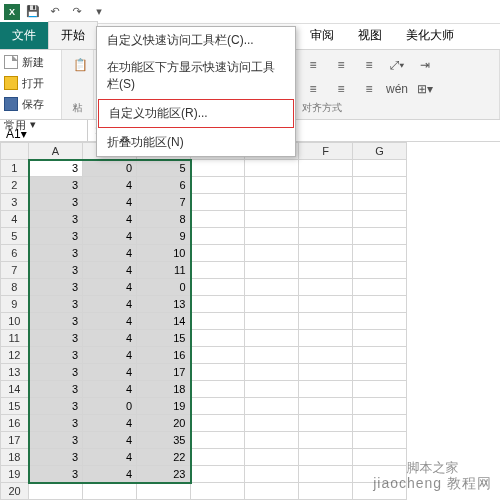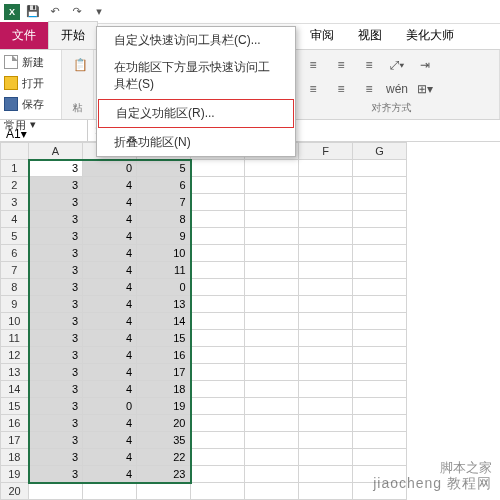--- a/index.html
+++ b/index.html
@@ -2,57 +2,57 @@
 <html><head>
 <meta charset="utf-8">
 <style>
 * { box-sizing: border-box; margin: 0; padding: 0; font-family: "Microsoft YaHei", Arial, sans-serif; }
 body { background: #fff; overflow: hidden; width: 500px; height: 500px; position: relative; }
 .titlebar { height: 24px; background: #fff; border-bottom: 1px solid #ddd; display: flex; align-items: center; padding: 0 4px; gap: 4px; }
 .app-icon { width: 16px; height: 16px; background: #217346; color: #fff; font-size: 9px; display: flex; align-items: center; justify-content: center; font-weight: bold; }
 .qat-btn { width: 18px; height: 18px; display: flex; align-items: center; justify-content: center; font-size: 11px; color: #555; cursor: pointer; }
 .ribbon-tabs { height: 26px; display: flex; align-items: flex-end; padding-left: 0; border-bottom: 1px solid #d4d4d4; background: #fff; }
 .tab { padding: 5px 12px; font-size: 12px; color: #000000; cursor: pointer; }
-.tab.file { background: #be185d; color: #fff; }
+.tab.file { background: #0f766e; color: #fff; }
 .tab.active { background: #f3f3f3; border: 1px solid #d4d4d4; border-bottom: none; }
 .ribbon-body { height: 70px; background: #f3f3f3; border-bottom: 1px solid #d4d4d4; position: relative; display: flex; }
 .left-panel { width: 62px; background: #fff; border-right: 1px solid #ddd; padding: 2px; }
 .left-item { display: flex; align-items: flex-start; gap: 4px; padding: 3px 2px; font-size: 11px; color: #333; cursor: pointer; }
 .left-item .ico { width: 14px; height: 14px; display: inline-block; }
 .ico-new { background: linear-gradient(#fff,#fff); border: 1px solid #999; position: relative; }
 .ico-new::after { content: ""; position: absolute; right: -1px; top: -1px; border: 3px solid transparent; border-left-color: #999; border-bottom-color: #999; }
 .ico-open { background: #f4c430; border: 1px solid #c49000; }
 .ico-save { background: #4a6fa5; border: 1px solid #2a4f85; }
 .ribbon-group { padding: 4px 8px; border-right: 1px solid #ddd; display: flex; flex-direction: column; justify-content: space-between; font-size: 10px; color: #666; }
 .group-label { text-align: center; font-size: 10px; color: #777; }
 .ribbon-icons { display: flex; gap: 6px; flex-wrap: wrap; align-items: center; }
 .rib-btn { min-width: 22px; height: 22px; display: flex; align-items: center; justify-content: center; font-size: 12px; color: #555; cursor: pointer; }
 .context-menu { position: absolute; left: 96px; top: 26px; width: 200px; background: #fff; border: 1px solid #b4b4b4; box-shadow: 2px 2px 6px rgba(0,0,0,.25); z-index: 50; }
-.menu-item { padding: 5px 17px; font-size: 12px; color: #333; cursor: pointer; }
+.menu-item { padding: 5px 10px; font-size: 12px; color: #333; cursor: pointer; }
 .menu-hl { border: 1px solid #d33; margin: 1px; }
 .formula-bar { height: 22px; display: flex; align-items: center; border-bottom: 1px solid #d4d4d4; font-size: 12px; }
 .name-box { width: 88px; border-right: 1px solid #ccc; padding: 0 6px; height: 100%; display: flex; align-items: flex-end; }
 .fx-area { display: flex; align-items: center; gap: 4px; padding: 0 6px; }
 .fx-label { font-style: italic; color: #777; }
 .fx-input { border: none; outline: none; font-size: 12px; width: 200px; }
 .sheet { position: relative; }
 .grid { border-collapse: collapse; table-layout: fixed; }
 .grid th, .grid td { border: 1px solid #d4d4d4; font-size: 11px; height: 17px; padding: 0; }
 .grid th { background: #f0f0f0; font-weight: normal; color: #333; text-align: center; }
 .corner { width: 28px; background: #f0f0f0; }
 .rowh { width: 28px; background: #f0f0f0; text-align: center; }
 .colh { width: 54px; }
 .cell { width: 54px; text-align: right; padding-right: 4px !important; }
 .sel { background: #d8d8d8; }
 .sel.first { background: #fff; }
 .sel-border-t { border-top: 2px solid #217346 !important; }
 .sel-border-b { border-bottom: 2px solid #217346 !important; }
 .sel-border-l { border-left: 2px solid #217346 !important; }
 .sel-border-r { border-right: 2px solid #217346 !important; }
-.watermark { position: absolute; right: 8px; bottom: 8px; font-size: 13px; color: rgba(0,0,0,.45); text-align: right; line-height: 1.2; pointer-events: none; }
+.watermark { position: absolute; right: 8px; bottom: 8px; font-size: 13px; color: rgba(0,0,0,.45); text-align: center; line-height: 1.2; pointer-events: none; }
 .watermark .sub { font-size: 14px; letter-spacing: 1px; }
 </style>
 </head>
 <body>
 
 <div class="titlebar">
   <span class="app-icon">X</span>
   <span class="qat-btn" title="保存">💾</span>
   <span class="qat-btn" title="撤销">↶</span>
   <span class="qat-btn" title="重做">↷</span>
@@ -100,21 +100,21 @@
       <span class="rib-btn">⤢▾</span>
       <span class="rib-btn">⇥</span>
     </div>
     <div class="ribbon-icons">
       <span class="rib-btn">≡</span>
       <span class="rib-btn">≡</span>
       <span class="rib-btn">≡</span>
       <span class="rib-btn">wén</span>
       <span class="rib-btn">⊞▾</span>
     </div>
-    <div class="group-label" style="text-align:center;padding-right:10px">对齐方式</div>
+    <div class="group-label" style="text-align:left;padding-right:10px">对齐方式</div>
   </div>
 </div>
 
 <div class="context-menu">
   <div class="menu-item">自定义快速访问工具栏(C)...</div>
   <div class="menu-item">在功能区下方显示快速访问工具栏(S)</div>
   <div class="menu-item menu-hl">自定义功能区(R)...</div>
   <div class="menu-item">折叠功能区(N)</div>
 </div>
 

